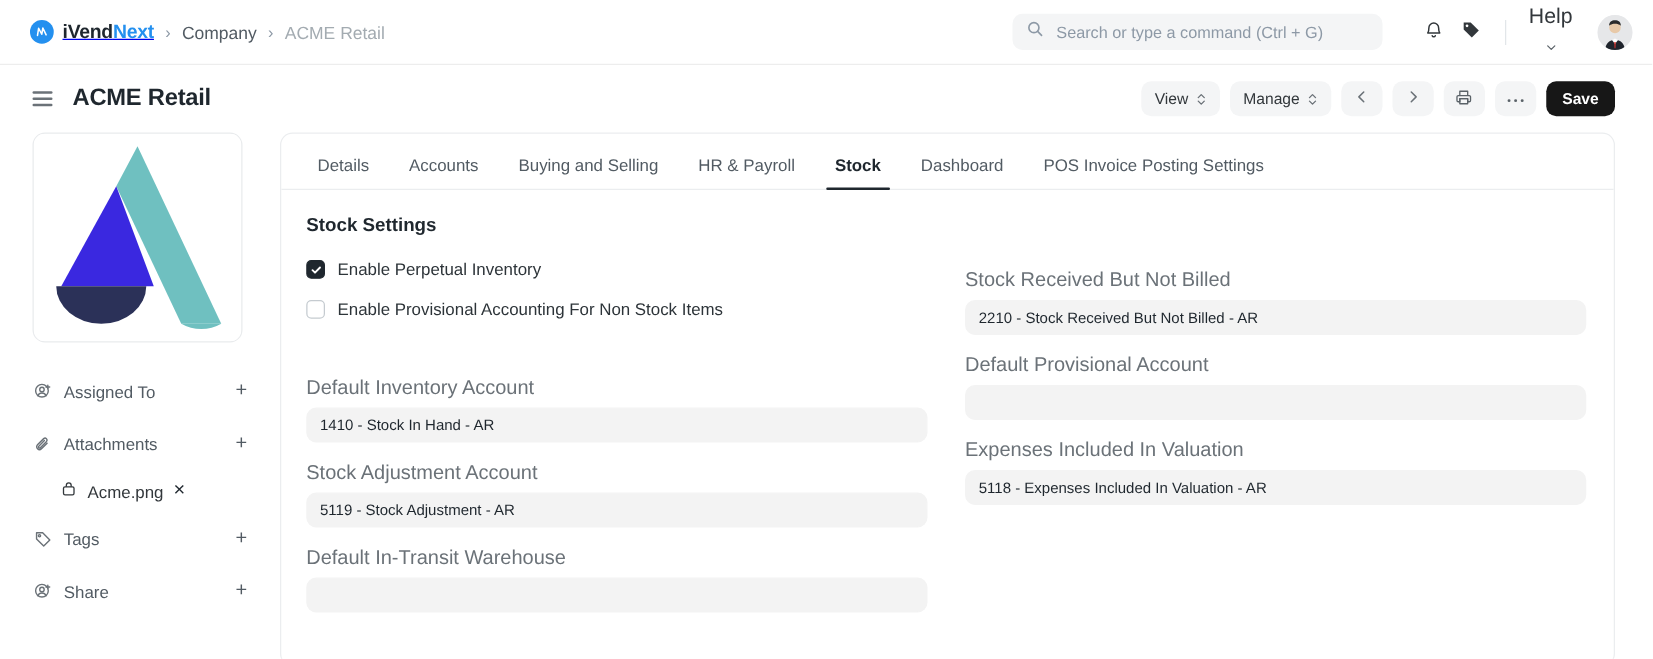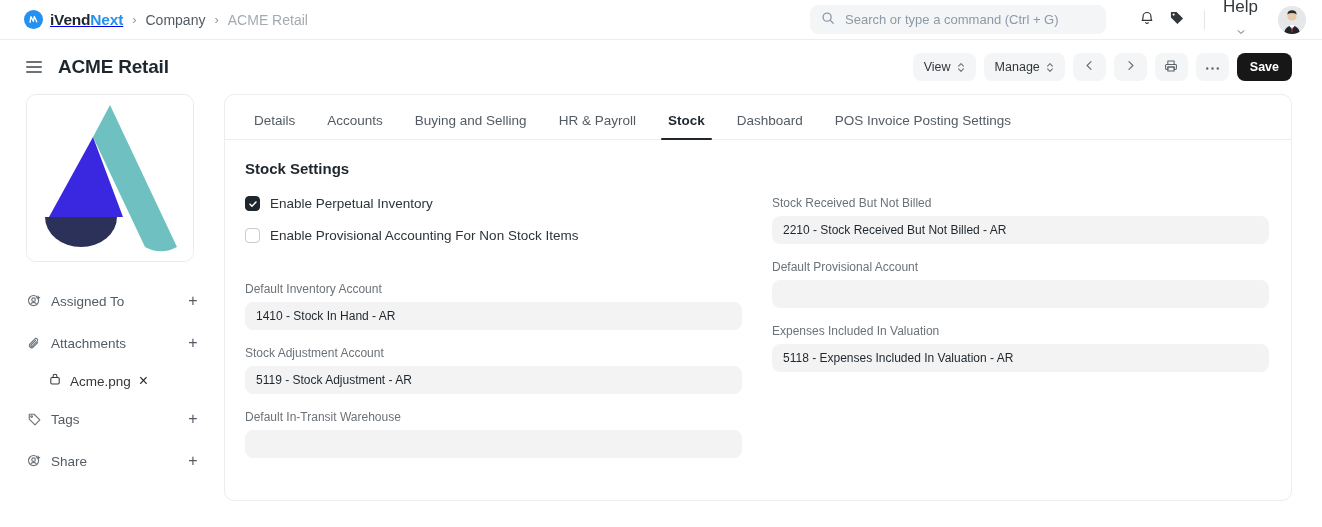--- a/index.html
+++ b/index.html
@@ -7,21 +7,21 @@
     margin: 0; padding: 0;
     width: 1322px; height: 527px;
     background: #ffffff;
     font-family: "Liberation Sans", sans-serif;
     color: #1f272e;
     overflow: hidden;
   }
 
   
   .navbar {
-    height: 40px;
+    height: 52px;
     display: flex;
     align-items: center;
     padding: 0 16px 0 24px;
     border-bottom: 1px solid #ededed;
     background: #fff;
     position: relative;
   }
   .brand { display: flex; align-items: center; gap: 7px; }
   .brand-mark {
     width: 19px; height: 19px; border-radius: 50%;
@@ -176,21 +176,21 @@
     width: 15px; height: 15px; border-radius: 4px; flex: none;
     border: 1.4px solid #c5cbd0; background: #fff;
     display: flex; align-items: center; justify-content: center;
   }
   .cbox.checked { background: #1f272e; border-color: #1f272e; }
   .cbox svg { display: block; }
   .checkrow .c-label { font-size: 13.5px; color: #2d3439; }
 
   .field { margin-bottom: 16px; }
   .field-label {
-    font-size: 12px; color: #6b7278; margin-bottom: 6px; display: block;
+    font-size: 16px; color: #6b7278; margin-bottom: 6px; display: block; margin-top: 8px;
   }
   .field-input {
     height: 28px; background: #f3f3f3; border: 1px solid #f3f3f3;
     border-radius: 8px; padding: 0 10px;
     display: flex; align-items: center;
     font-size: 12px; color: #1f272e;
     width: 100%; font-family: inherit; outline: none;
     cursor: text;
   }
   .spacer-22 { height: 22px; }

